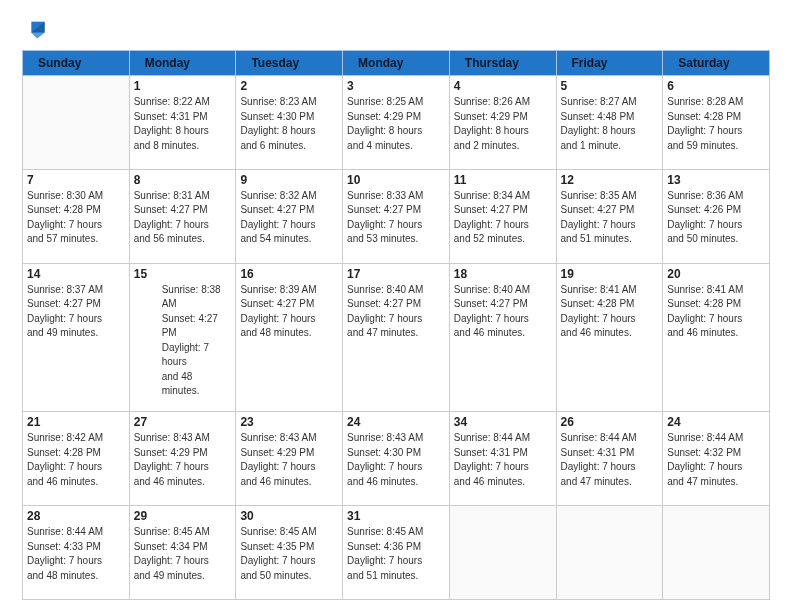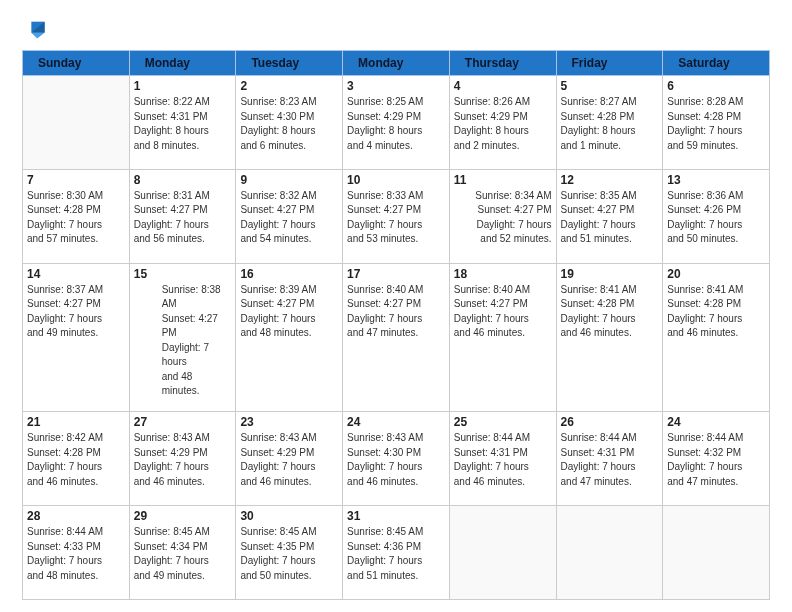--- a/index.html
+++ b/index.html
@@ -163,21 +163,21 @@
           <td>
             <span class="day-number">4</span>
             <div class="cell-text" style="white-space: pre-line;">Sunrise: 8:26 AM
 Sunset: 4:29 PM
 Daylight: 8 hours
 and 2 minutes.</div>
           </td>
           <td>
             <span class="day-number">5</span>
             <div class="cell-text" style="white-space: pre-line;">Sunrise: 8:27 AM
-Sunset: 4:28 PM
+Sunset: 4:48 PM
 Daylight: 8 hours
 and 1 minute.</div>
           </td>
           <td>
             <span class="day-number">6</span>
             <div class="cell-text" style="white-space: pre-line;">Sunrise: 8:28 AM
 Sunset: 4:28 PM
 Daylight: 7 hours
 and 59 minutes.</div>
           </td>
@@ -206,21 +206,21 @@
           </td>
           <td>
             <span class="day-number">10</span>
             <div class="cell-text" style="white-space: pre-line;">Sunrise: 8:33 AM
 Sunset: 4:27 PM
 Daylight: 7 hours
 and 53 minutes.</div>
           </td>
           <td>
             <span class="day-number">11</span>
-            <div class="cell-text" style="white-space: pre-line; text-align: right;">Sunrise: 8:34 AM
+            <div class="cell-text" style="white-space: pre-line;">Sunrise: 8:34 AM
 Sunset: 4:27 PM
 Daylight: 7 hours
 and 52 minutes.</div>
           </td>
           <td>
             <span class="day-number">12</span>
             <div class="cell-text" style="white-space: pre-line;">Sunrise: 8:35 AM
 Sunset: 4:27 PM
 Daylight: 7 hours
 and 51 minutes.</div>
@@ -307,21 +307,21 @@
 and 46 minutes.</div>
           </td>
           <td>
             <span class="day-number">24</span>
             <div class="cell-text" style="white-space: pre-line;">Sunrise: 8:43 AM
 Sunset: 4:30 PM
 Daylight: 7 hours
 and 46 minutes.</div>
           </td>
           <td>
-            <span class="day-number">25</span>
+            <span class="day-number">34</span>
             <div class="cell-text" style="white-space: pre-line;">Sunrise: 8:44 AM
 Sunset: 4:31 PM
 Daylight: 7 hours
 and 46 minutes.</div>
           </td>
           <td>
             <span class="day-number">26</span>
             <div class="cell-text" style="white-space: pre-line;">Sunrise: 8:44 AM
 Sunset: 4:31 PM
 Daylight: 7 hours

